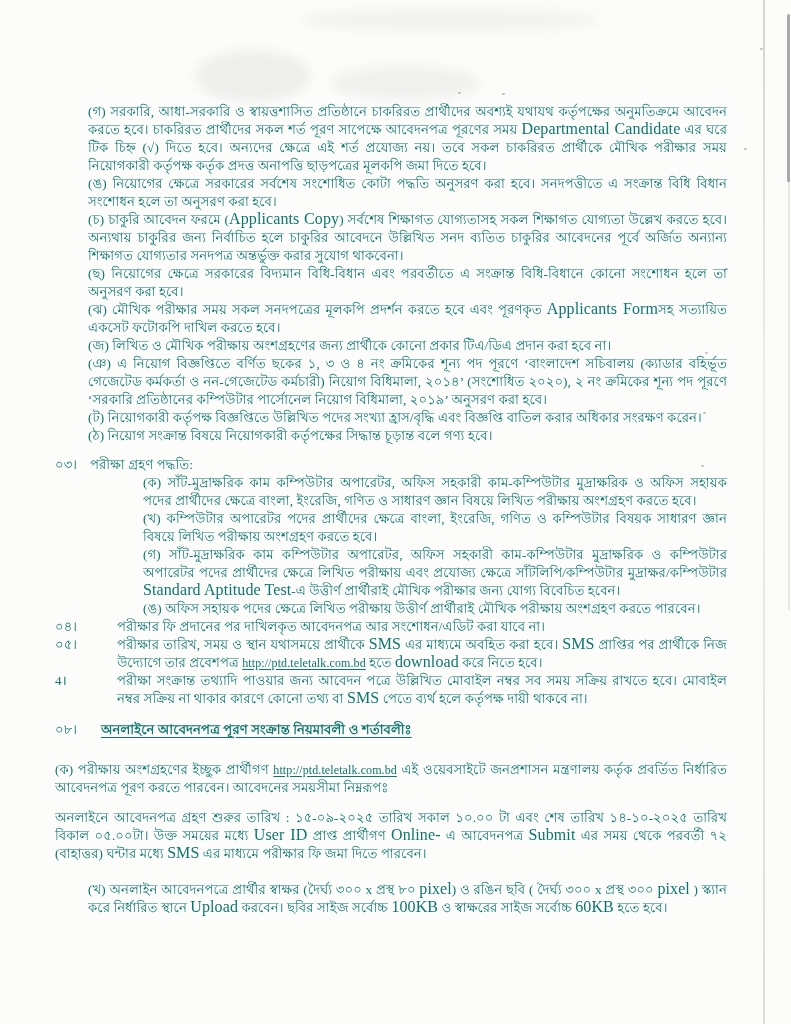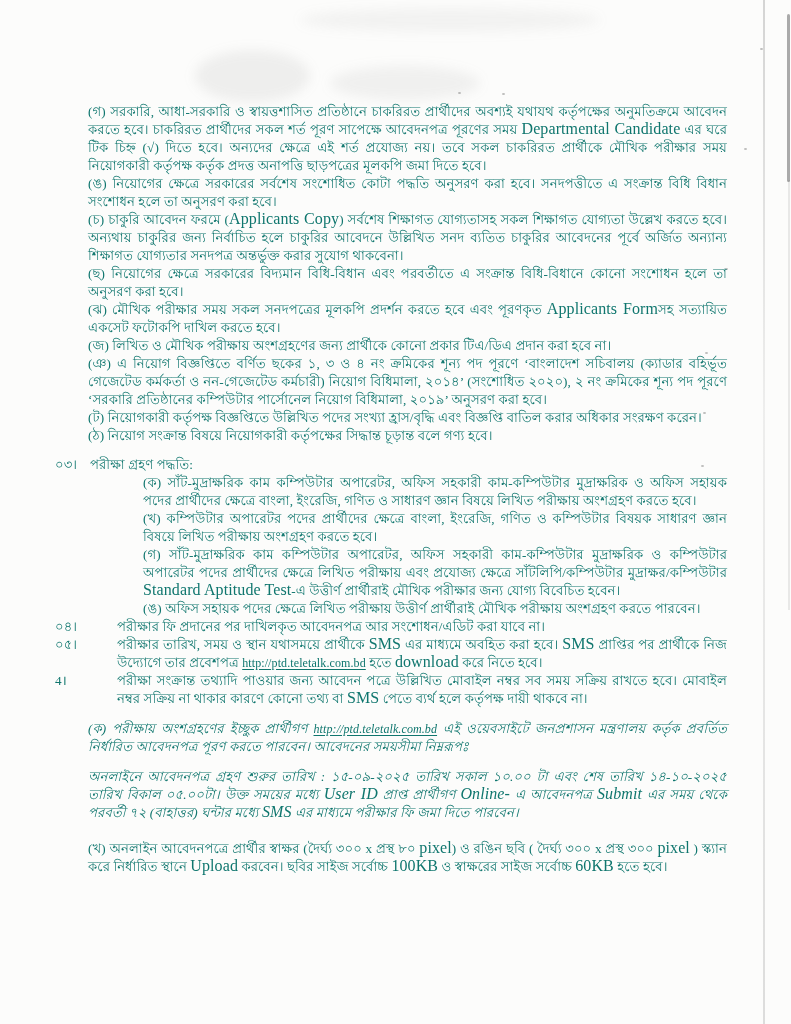--- a/index.html
+++ b/index.html
@@ -25,21 +25,21 @@
   .k-item{margin-left:33px;}
   .k-sub{margin-left:88px;}
   .k-num{display:flex;}
   .k-num .marker{flex:0 0 62px;font-family:Liberation Serif, serif;}
   .k-num .body{flex:1;display:block;text-align:justify;}
   .k-numhead{margin-top:11px;}
   .k-numhead .marker{display:inline-block;width:35px;}
   .k-heading{display:flex;margin-top:13px;margin-bottom:22px;}
   .k-heading .marker{flex:0 0 46px;}
   .k-heading .body{font-weight:bold;text-decoration:underline;text-underline-offset:3px;}
-  .k-para{margin-left:33px;margin-top:12px;font-style:italic;}
+  .k-para{margin-top:12px;}
   .k-para-tight{margin-left:33px;margin-top:18px;}
   .seg-bn{}
   .seg-lat{font-family:"Liberation Serif",serif;font-size:16px;line-height:1;}
   .seg-link{font-family:"Liberation Serif",serif;font-size:12px;line-height:1;text-decoration:underline;text-underline-offset:2px;}
   
   .scanline{
     position:absolute;left:763px;top:0;width:2px;height:1024px;
     background:linear-gradient(180deg,rgba(110,110,110,.28),rgba(150,150,150,.14) 40%,rgba(120,120,120,.24));
   }
   .edge-dark{
@@ -96,18 +96,22 @@
         <span class="body"><span class="seg-bn">পরীক্ষার ফি প্রদানের পর দাখিলকৃত আবেদনপত্র আর সংশোধন/এডিট করা যাবে না।</span></span>
       </div>
       <div class="block k-num">
         <span class="marker">০৫।</span>
         <span class="body"><span class="seg-bn"> পরীক্ষার তারিখ, সময় ও স্থান যথাসময়ে প্রার্থীকে </span><span class="seg-lat">SMS</span><span class="seg-bn"> এর মাধ্যমে অবহিত করা হবে। </span><span class="seg-lat">SMS</span><span class="seg-bn"> প্রাপ্তির পর প্রার্থীকে নিজ উদ্যোগে তার প্রবেশপত্র </span><span class="seg-link">http://ptd.teletalk.com.bd</span><span class="seg-bn"> হতে </span><span class="seg-lat">download</span><span class="seg-bn"> করে নিতে হবে।</span></span>
       </div>
       <div class="block k-num">
         <span class="marker">4।</span>
         <span class="body"><span class="seg-bn">পরীক্ষা সংক্রান্ত তথ্যাদি পাওয়ার জন্য আবেদন পত্রে উল্লিখিত মোবাইল নম্বর সব সময় সক্রিয় রাখতে হবে। মোবাইল নম্বর সক্রিয় না থাকার কারণে কোনো তথ্য বা </span><span class="seg-lat">SMS</span><span class="seg-bn"> পেতে ব্যর্থ হলে কর্তৃপক্ষ দায়ী থাকবে না।</span></span>
       </div>
+      <div class="block k-heading">
+        <span class="marker">০৮।</span>
+        <span class="body"><span class="seg-bn">অনলাইনে আবেদনপত্র পূরণ সংক্রান্ত নিয়মাবলী ও শর্তাবলীঃ</span></span>
+      </div>
       <div class="block k-para"><span class="body"><span class="seg-bn">(ক) পরীক্ষায় অংশগ্রহণের ইচ্ছুক প্রার্থীগণ </span><span class="seg-link">http://ptd.teletalk.com.bd</span><span class="seg-bn"> এই ওয়েবসাইটে জনপ্রশাসন মন্ত্রণালয় কর্তৃক প্রবর্তিত নির্ধারিত আবেদনপত্র পূরণ করতে পারবেন। আবেদনের সময়সীমা নিম্নরূপঃ</span></span></div>
       <div class="block k-para"><span class="body"><span class="seg-bn">অনলাইনে আবেদনপত্র গ্রহণ শুরুর তারিখ : ১৫-০৯-২০২৫ তারিখ সকাল ১০.০০ টা এবং শেষ তারিখ ১৪-১০-২০২৫ তারিখ বিকাল ০৫.০০টা। উক্ত সময়ের মধ্যে </span><span class="seg-lat">User ID</span><span class="seg-bn">  প্রাপ্ত প্রার্থীগণ </span><span class="seg-lat">Online-</span><span class="seg-bn"> এ  আবেদনপত্র  </span><span class="seg-lat">Submit</span><span class="seg-bn"> এর সময় থেকে  পরবর্তী ৭২ (বাহাত্তর) ঘন্টার মধ্যে  </span><span class="seg-lat">SMS</span><span class="seg-bn"> এর মাধ্যমে পরীক্ষার ফি জমা দিতে পারবেন।</span></span></div>
       <div class="block k-para-tight"><span class="body"><span class="seg-bn">(খ)  অনলাইন আবেদনপত্রে প্রার্থীর স্বাক্ষর (দৈর্ঘ্য ৩০০ x প্রস্থ ৮০ </span><span class="seg-lat">pixel</span><span class="seg-bn">) ও রঙিন ছবি ( দৈর্ঘ্য ৩০০ x প্রস্থ ৩০০ </span><span class="seg-lat">pixel</span><span class="seg-bn"> ) স্ক্যান করে নির্ধারিত  স্থানে </span><span class="seg-lat">Upload</span><span class="seg-bn">  করবেন। ছবির সাইজ সর্বোচ্চ </span><span class="seg-lat">100KB</span><span class="seg-bn"> ও স্বাক্ষরের সাইজ সর্বোচ্চ </span><span class="seg-lat">60KB</span><span class="seg-bn"> হতে হবে।</span></span></div>
     </div>
 
 </div>
 
 </body></html>

